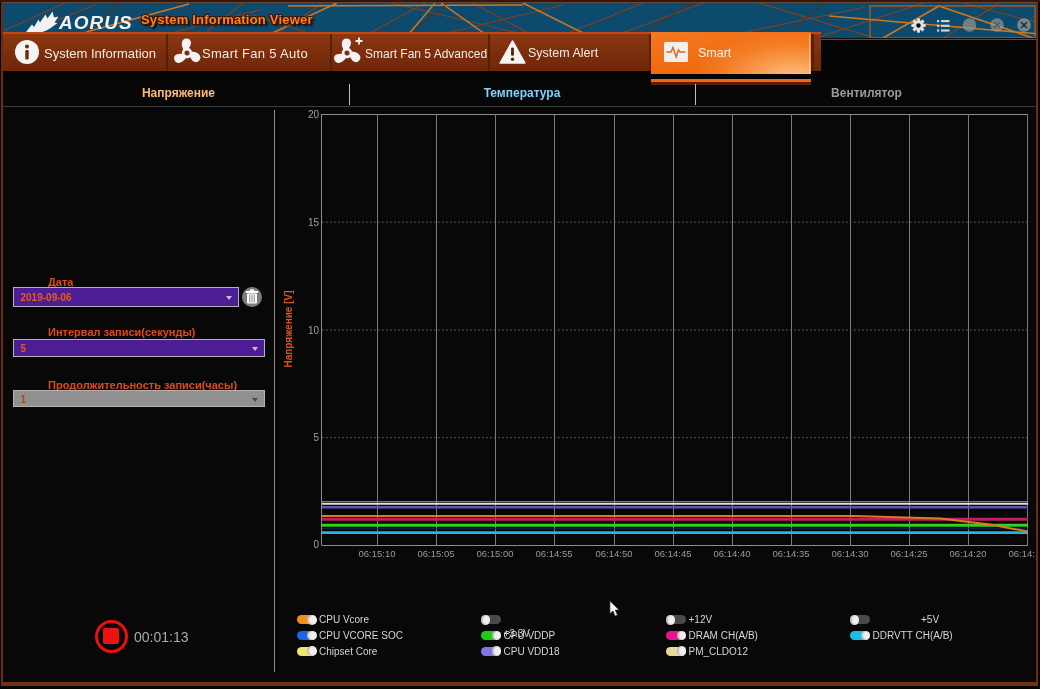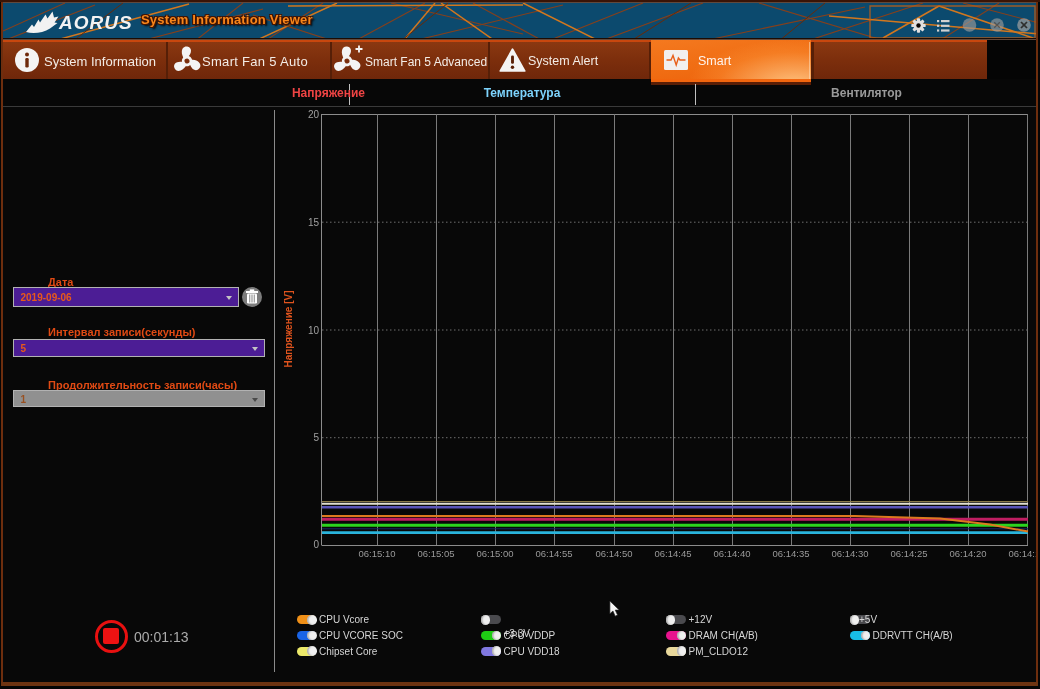--- a/index.html
+++ b/index.html
@@ -13,21 +13,21 @@
 #frame-top { left:0; top:0; width:1040px; height:2px; background:#3a1406; }
 
 
 #titlebar { left:2px; top:2px; width:1036px; height:38px; background:#0c4a6e; overflow:hidden; border:1px solid rgba(180,72,12,0.5); }
 #logo-eagle { left:22px; top:8px; }
 #logo-text { left:56px; top:9px; color:#f2f2f2; font-size:19px; font-weight:bold; font-style:italic; letter-spacing:1px; }
 #app-title { left:138px; top:9px; color:#f8861a; font-size:13px; font-weight:bold; letter-spacing:0.2px;
   text-shadow:1px 1px 0 #401404, -1px -1px 0 #401404, 1px -1px 0 #401404, -1px 1px 0 #401404, 2px 2px 2px #000; }
 
 
-#tabbar { left:2px; top:40px; width:985px; height:39px; background:linear-gradient(180deg,#8a3811 0%, #7c2e0c 50%, #6f270a 100%); border-top:2px solid #c8470e; }
+#tabbar { left:2px; top:32px; width:819px; height:39px; background:linear-gradient(180deg,#8a3811 0%, #7c2e0c 50%, #6f270a 100%); border-top:2px solid #c8470e; }
 .tabdiv { position:absolute; top:0; width:2px; height:37px; background:#561f07; }
 .tabtxt { position:absolute; top:12px; color:#f3ece6; font-size:13px; white-space:nowrap; }
 #tab-record { left:649px; top:-2px; width:160px; height:42px; background:radial-gradient(150px 64px at 90% 108%, rgba(255,200,135,0.95), rgba(255,160,70,0.30) 52%, rgba(255,160,70,0) 72%), linear-gradient(172deg,#f4791f 0%, #f06c12 55%, #ec5f0a 100%); }
 
 
 #subtabs { left:2px; top:79px; width:1036px; height:28px; background:#070707; border-bottom:1px solid #3a3a3a; }
 .subdiv { position:absolute; top:5px; width:1px; height:21px; background:#c0c0c0; }
 .subtxt { position:absolute; top:7px; font-size:12px; font-weight:bold; }
 
 
@@ -191,21 +191,21 @@
   <div class="tabtxt" style="left:696px;color:#fff4ec;font-size:12.5px">Smart</div>
   <div class="tabdiv" style="left:810px"></div>
   <div class="abs" style="left:806.5px;top:0;width:1.5px;height:40px;background:rgba(255,230,200,0.5)"></div>
 </div>
 
 <div class="abs" id="subtabs">
   <div class="abs" style="left:649px;top:0px;width:160px;height:3px;background:#f2660e"></div>
   <div class="abs" style="left:649px;top:3px;width:160px;height:2.5px;background:#591e06"></div>
   <div class="subdiv" style="left:347px"></div>
   <div class="subdiv" style="left:693px"></div>
-  <div class="subtxt" style="left:16px;width:347px;text-align:right;color:#ef4444">Напряжение</div>
+  <div class="subtxt" style="left:3px;width:347px;text-align:center;color:#fdba74">Напряжение</div>
   <div class="subtxt" style="left:347px;width:346px;text-align:center;color:#7dd3fc">Температура</div>
   <div class="subtxt" style="left:693px;width:343px;text-align:center;color:#9a9a9a">Вентилятор</div>
 </div>
 
 <div class="abs" id="content">
   <div class="abs" id="vdivider"></div>
 
   <div class="lbl" style="top:169px">Дата</div>
   <div class="dd" style="top:179.5px;width:226px;height:20px">
     <div class="ddtxt" style="top:4px">2019-09-06</div>
@@ -311,21 +311,21 @@
       <div class="knob koff"></div>
     </div>
   <div class="ltxt" style="left:501.5px;top:521px">+3.3V</div>
   <div class="tg" style="left:664.0px;top:508.3px;background:#4a4a4e">
       <div class="knob koff"></div>
     </div>
   <div class="ltxt" style="left:686.5px;top:507.3px">+12V</div>
   <div class="tg" style="left:848.0px;top:508.3px;background:#4a4a4e">
       <div class="knob koff"></div>
     </div>
-  <div class="ltxt" style="left:857px;top:507.3px">+5V</div>
+  <div class="ltxt" style="left:919px;top:507.3px">+5V</div>
   <div class="tg" style="left:294.5px;top:524.2px;background:#1a64e6">
       <div class="knob kon"></div>
     </div>
   <div class="ltxt" style="left:317.0px;top:523.2px">CPU VCORE SOC</div>
   <div class="tg" style="left:479.0px;top:524.2px;background:#1ecc14">
       <div class="knob kon"></div>
     </div>
   <div class="ltxt" style="left:501.5px;top:523.2px">CPU VDDP</div>
   <div class="tg" style="left:664.0px;top:524.2px;background:#e8138e">
       <div class="knob kon"></div>

